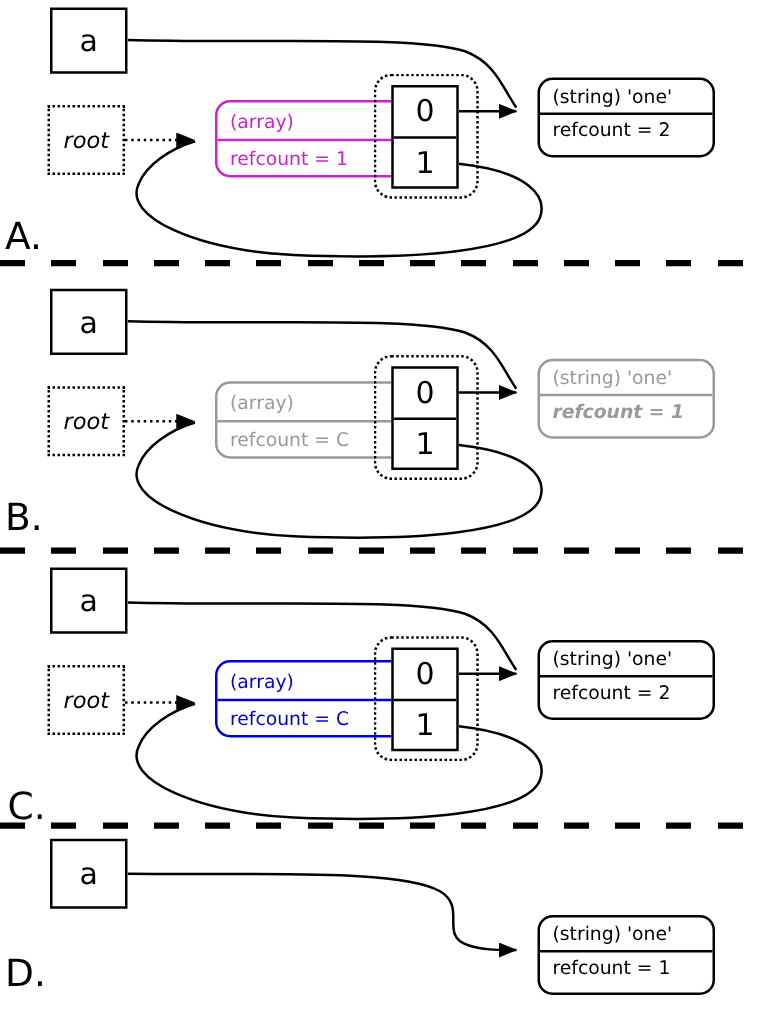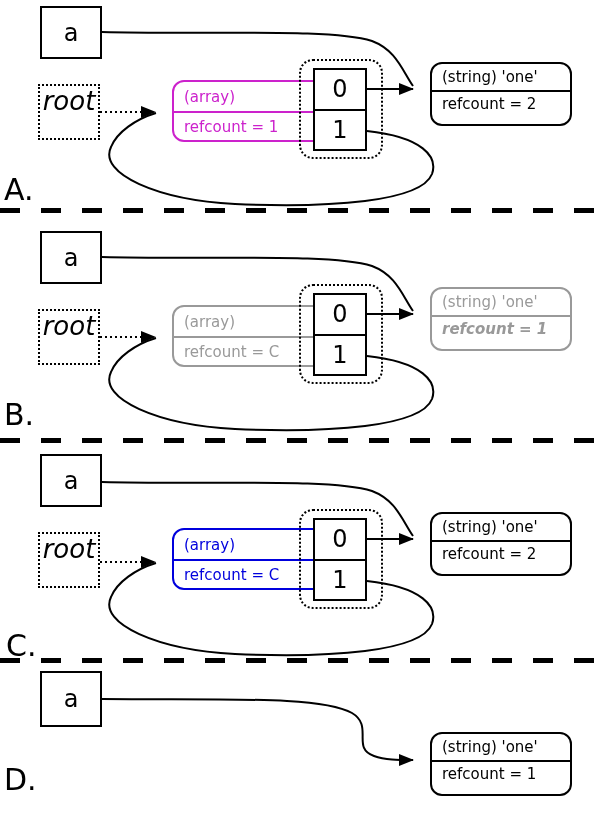--- a/index.html
+++ b/index.html
@@ -9,22 +9,22 @@
   }
   .edges{position:absolute;left:0;top:0;width:614px;height:814px;pointer-events:none;}
   .box{position:absolute;box-sizing:border-box;background:#fff;}
   .var-box{
     width:62px;height:53px;border:2px solid #000;
     display:flex;align-items:center;justify-content:center;
     font-size:24px;z-index:3;
   }
   .root-box{
     width:62px;height:56px;border:2px dotted #000;
-    display:flex;justify-content:center;
-    font-size:26px;font-style:italic;z-index:3;
+    display:flex;align-items:center;justify-content:center;
+    font-size:18px;font-style:italic;z-index:3;
   }
   .record{
     border:2px solid var(--c,#000);border-radius:12px;color:var(--c,#000);
     font-size:15px;z-index:1;
   }
   .record .row{box-sizing:border-box;display:flex;align-items:center;padding:0 10px;white-space:nowrap;overflow:hidden;}
   .record .row.bottom{border-top:2px solid var(--c,#000);}
   .array-box{width:167px;height:62px;text-align:center;}
   .array-box .row{height:29px;}
   .array-box .row.bottom{height:29px;}

